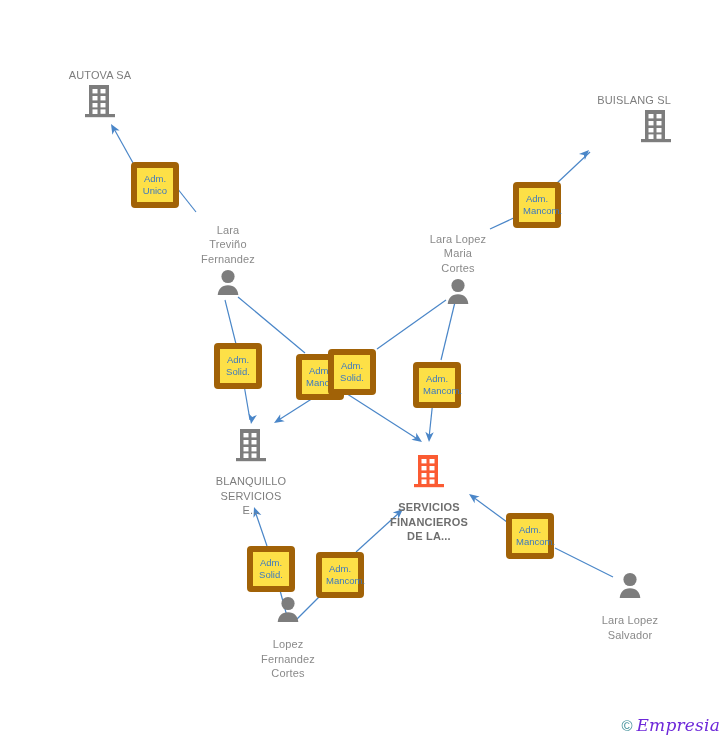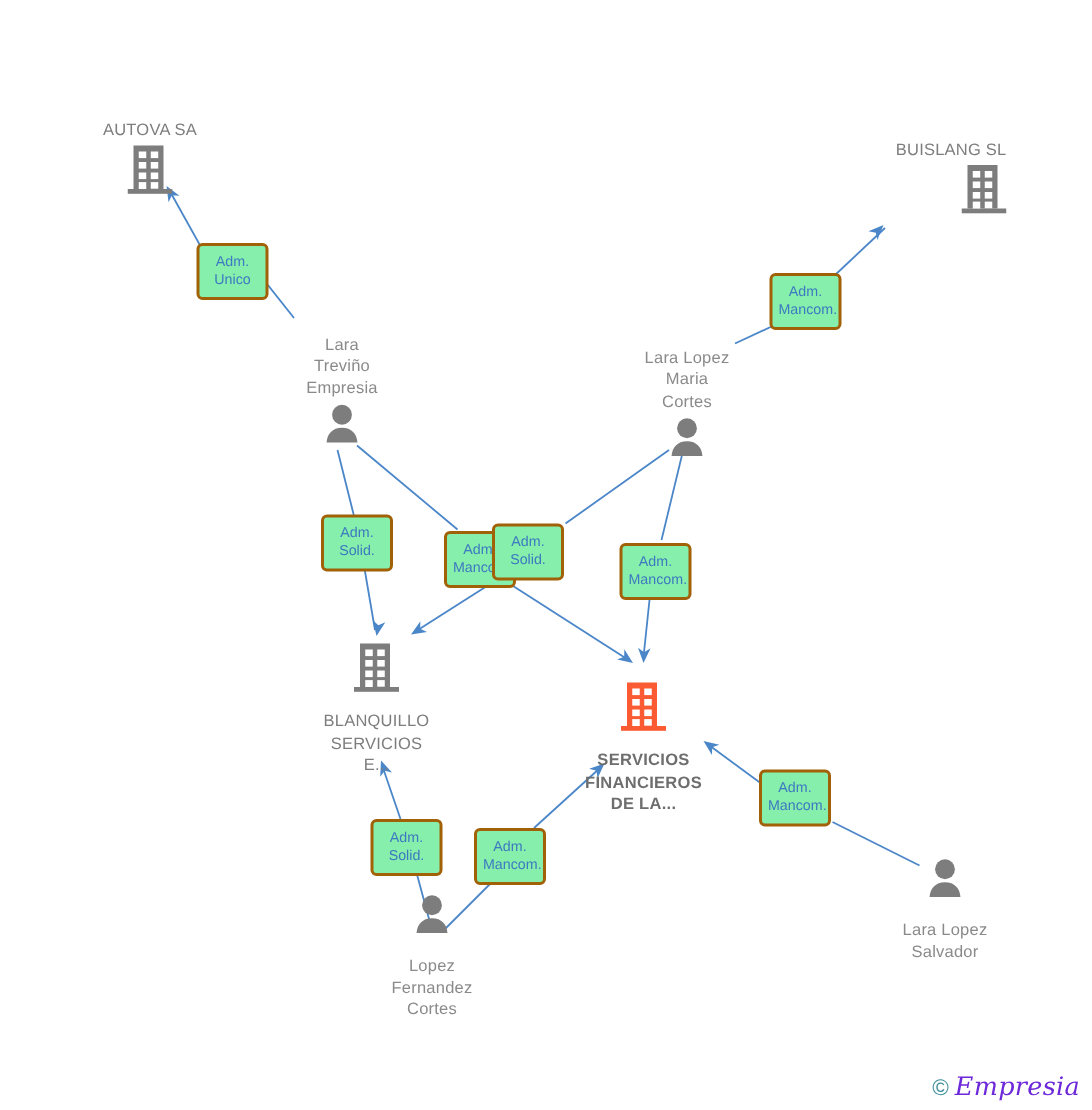--- a/index.html
+++ b/index.html
@@ -53,22 +53,22 @@
   }
   .node.person .node-label{
     color:#8a8a8a;
   }
   
   .node.label-top .node-label{margin-top:0;margin-bottom:2px;}
 
   
   .edge-label{
     position:absolute;
-    background:#86efac;
-    border:2px solid #a16207;
+    background:#fde047;
+    border:6px solid #a16207;
     border-radius:4px;
     color:#3d79c0;
     font-size:9.5px;
     line-height:12px;
     text-align:center;
     padding:5px 4px 5px 4px;
     width:48px;
     margin-left:-25px;
     white-space:pre-line;
     box-sizing:border-box;
@@ -129,21 +129,21 @@
         <path d="M0,0 L-10,-4.2 L-7.2,0 L-10,4.2 Z" fill="#4a86c8" transform="translate(422,442) rotate(35)"></path>
         <path d="M0,0 L-10,-4.2 L-7.2,0 L-10,4.2 Z" fill="#4a86c8" transform="translate(274,423) rotate(148)"></path>
         <path d="M0,0 L-10,-4.2 L-7.2,0 L-10,4.2 Z" fill="#4a86c8" transform="translate(429,442) rotate(93)"></path>
         <path d="M0,0 L-10,-4.2 L-7.2,0 L-10,4.2 Z" fill="#4a86c8" transform="translate(254,507) rotate(250)"></path>
         <path d="M0,0 L-10,-4.2 L-7.2,0 L-10,4.2 Z" fill="#4a86c8" transform="translate(403,509) rotate(318)"></path>
         <path d="M0,0 L-10,-4.2 L-7.2,0 L-10,4.2 Z" fill="#4a86c8" transform="translate(469,494) rotate(216)"></path>
       </g>
   </svg>
 
   <div id="node-layer">
-      <div class="node company label-top" style="left: 100px; top: 67.5px; margin-top: 12px;">
+      <div class="node company label-top" style="left: 100px; top: 67.5px;">
         <span class="node-label">AUTOVA SA</span>
         <span class="node-icon"><svg width="30" height="34" viewBox="0 0 30 34" xmlns="http://www.w3.org/2000/svg">
             <rect x="4" y="1" width="20" height="29" fill="#7d7d7d"></rect>
             <rect x="0" y="30" width="30" height="3.2" fill="#7d7d7d"></rect>
             <rect x="7.5" y="5" width="5" height="4.4" fill="#ffffff"></rect>
             <rect x="15.5" y="5" width="5" height="4.4" fill="#ffffff"></rect>
             <rect x="7.5" y="12" width="5" height="4.4" fill="#ffffff"></rect>
             <rect x="15.5" y="12" width="5" height="4.4" fill="#ffffff"></rect>
             <rect x="7.5" y="19" width="5" height="4.4" fill="#ffffff"></rect>
             <rect x="15.5" y="19" width="5" height="4.4" fill="#ffffff"></rect>
@@ -162,21 +162,21 @@
             <rect x="15.5" y="12" width="5" height="4.4" fill="#ffffff"></rect>
             <rect x="7.5" y="19" width="5" height="4.4" fill="#ffffff"></rect>
             <rect x="15.5" y="19" width="5" height="4.4" fill="#ffffff"></rect>
             <rect x="7.5" y="25.4" width="5" height="4.6" fill="#ffffff"></rect>
             <rect x="15.5" y="25.4" width="5" height="4.4" fill="#ffffff"></rect>
           </svg></span>
       </div>
       <div class="node person label-top" style="left: 228px; top: 222.5px;">
         <span class="node-label">Lara
 Treviño
-Empresia</span>
+Fernandez</span>
         <span class="node-icon"><svg width="28" height="30" viewBox="0 0 28 30" xmlns="http://www.w3.org/2000/svg">
             <circle cx="14" cy="8.5" r="6.6" fill="#7d7d7d"></circle>
             <path d="M14 17.2c-6.4 0-9.9 4.2-10.3 9.8h20.6C23.9 21.4 20.4 17.2 14 17.2z" fill="#7d7d7d"></path>
           </svg></span>
       </div>
       <div class="node person label-top" style="left: 458px; top: 231.5px;">
         <span class="node-label">Lara Lopez
 Maria
 Cortes</span>
         <span class="node-icon"><svg width="28" height="30" viewBox="0 0 28 30" xmlns="http://www.w3.org/2000/svg">

